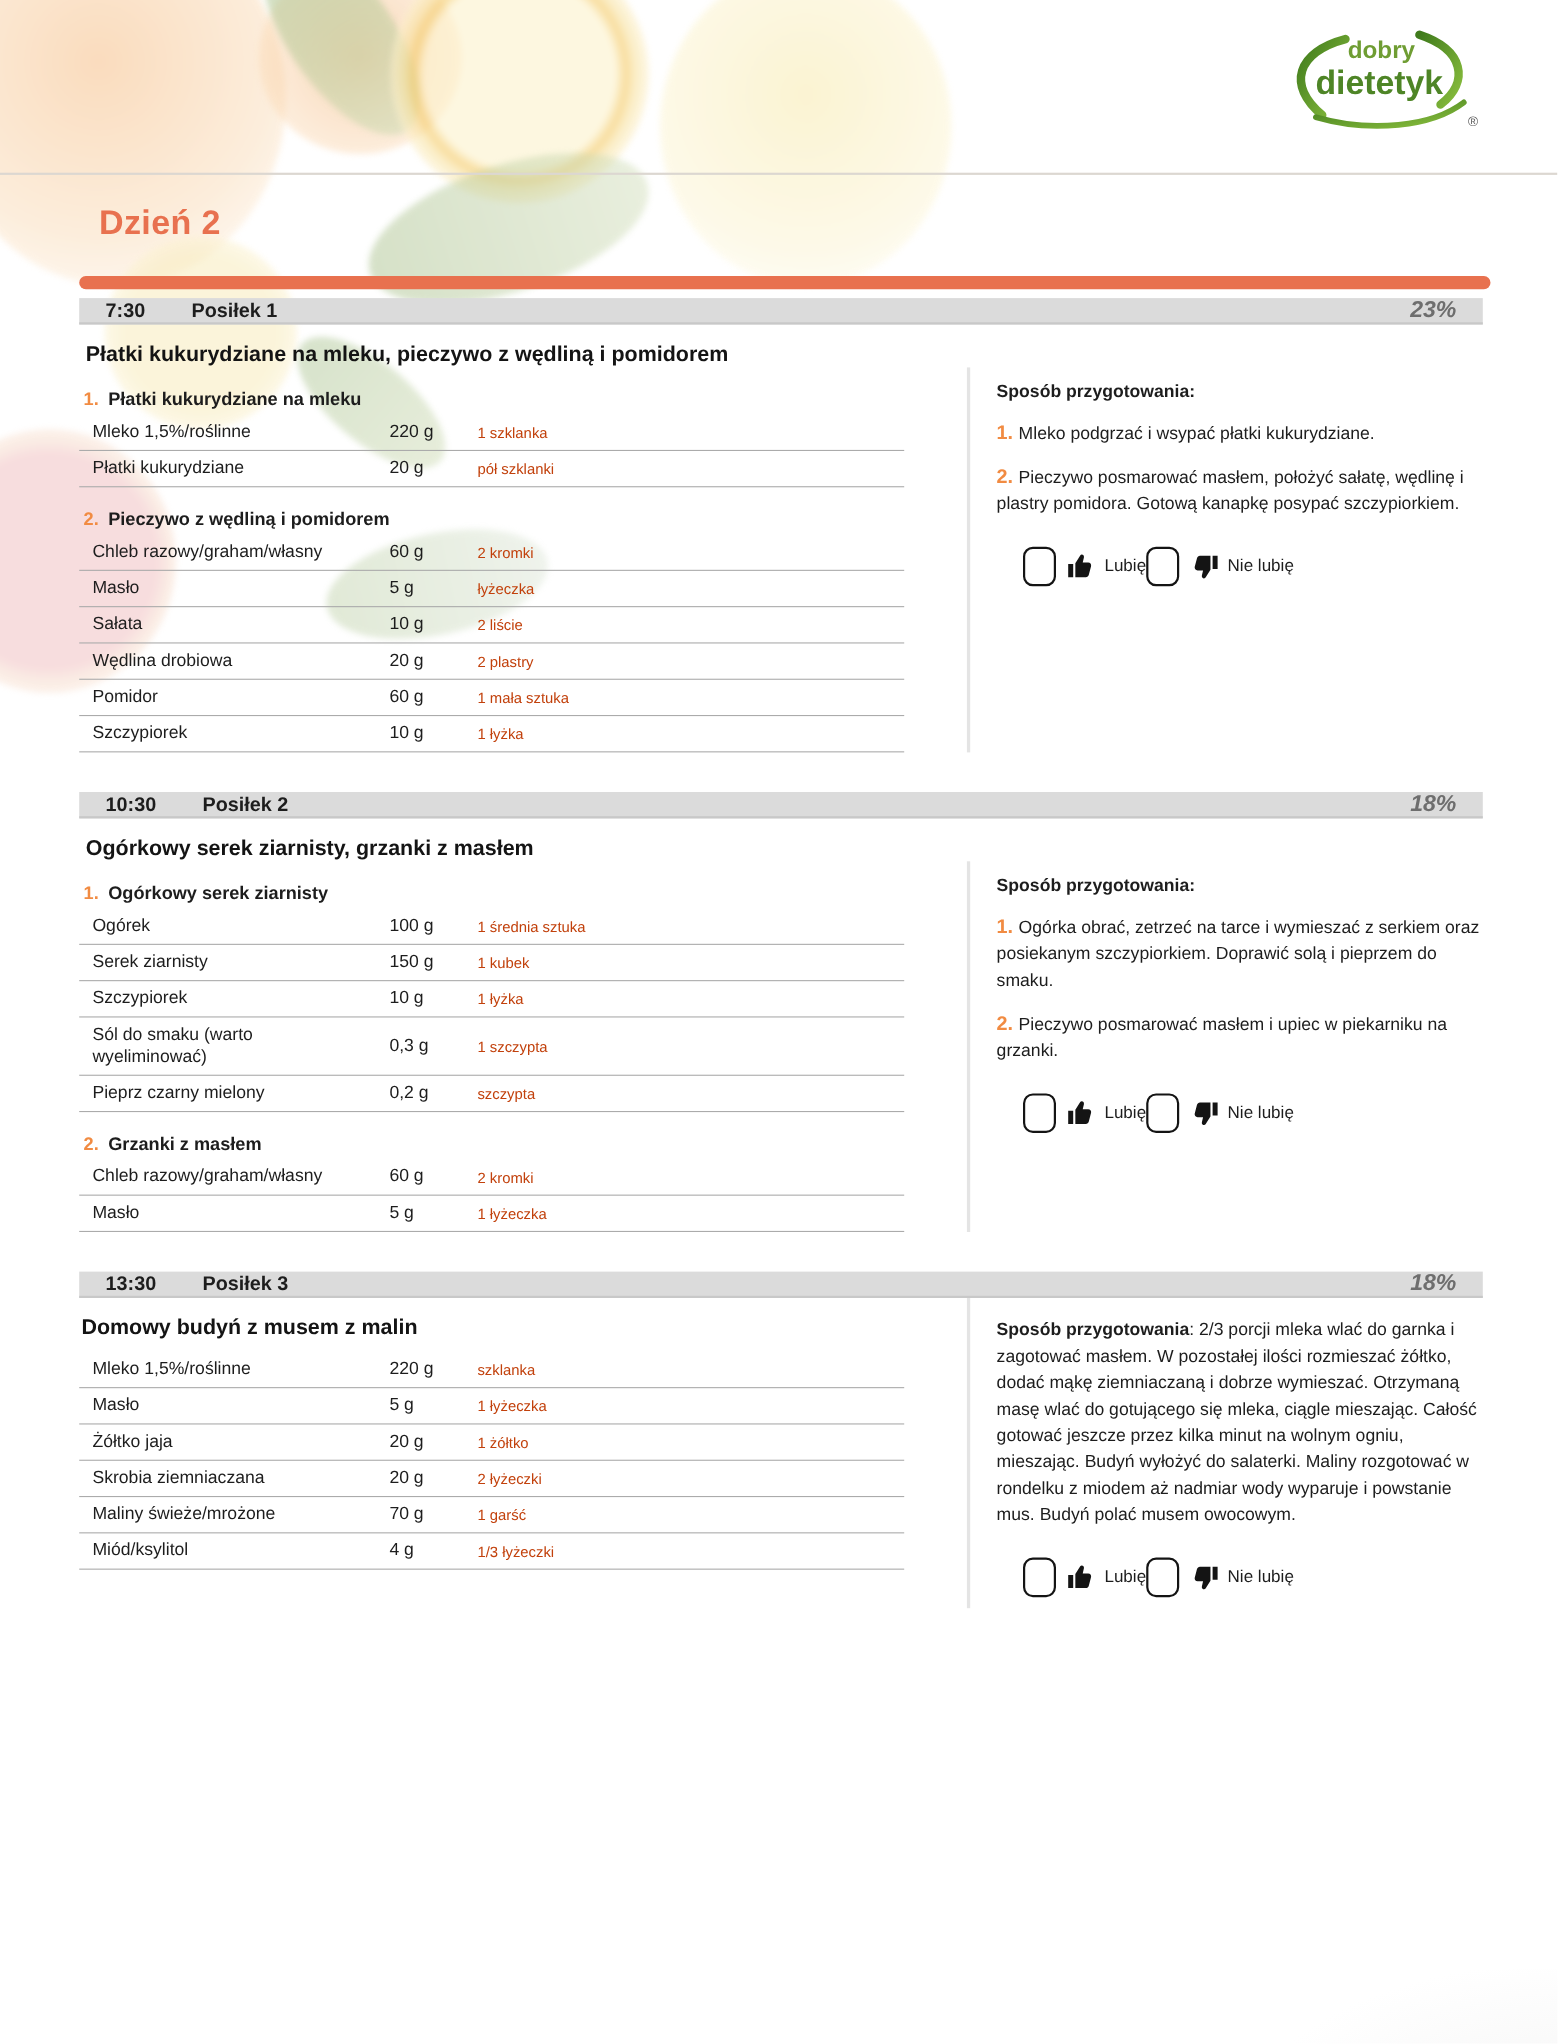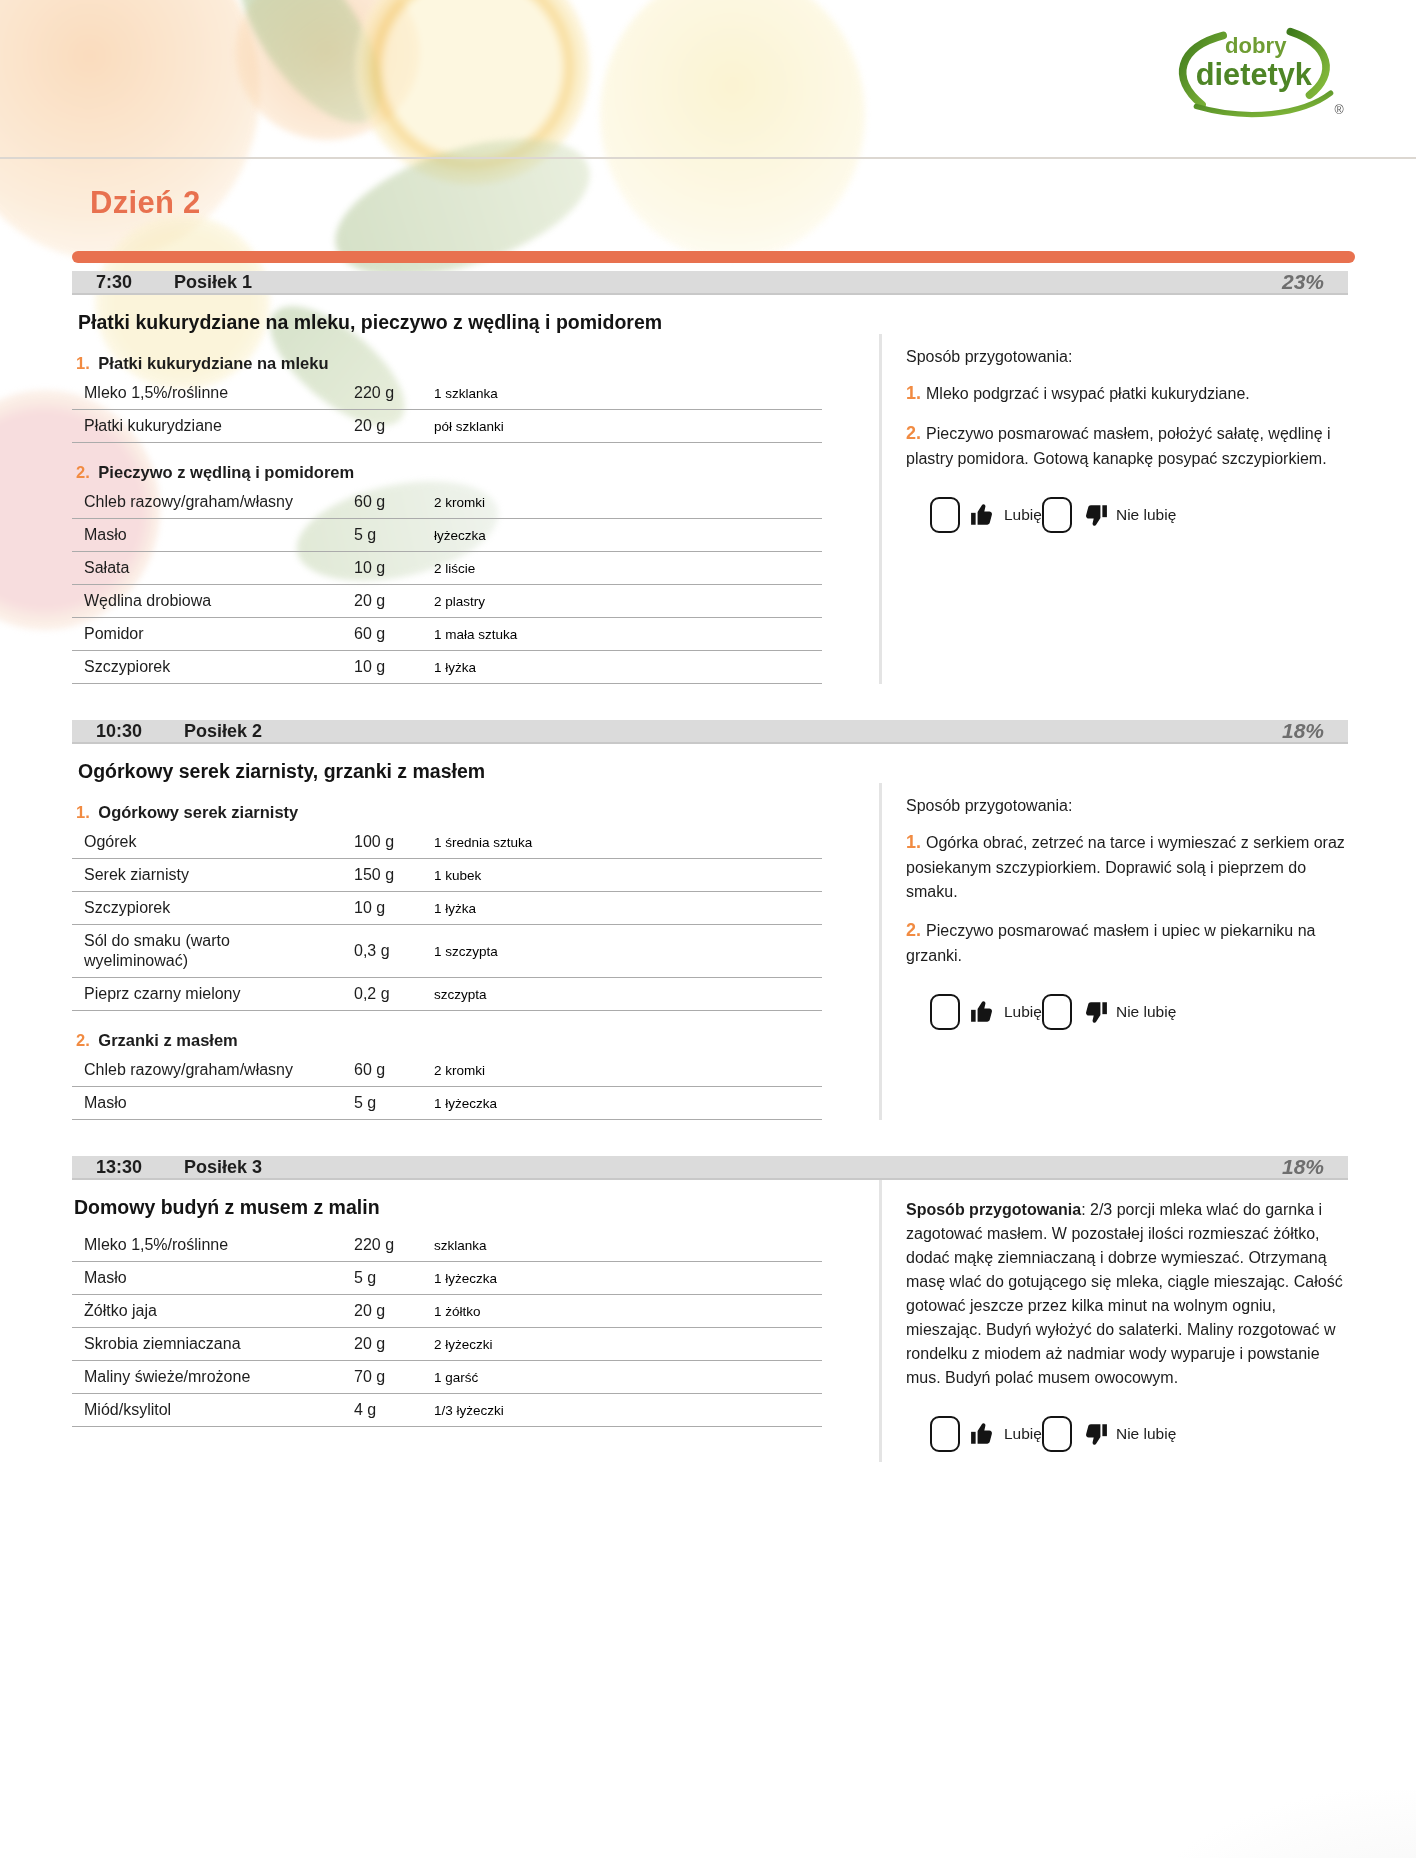--- a/index.html
+++ b/index.html
@@ -58,23 +58,23 @@
   .sub-num, .step-num { color:#f18b42; font-weight:700; }
   .sub-num { font-size:16.5px; margin-right:4px; }
 
   .ing-row {
     display:flex; align-items:center;
     padding:6px 0 6px 12px; border-bottom:1px solid #ababab;
     min-height:33px;
   }
   .ing-name    { width:260px; font-size:16px; line-height:1.25; padding-right:10px; }
   .ing-amount  { width:80px;  font-size:16px;margin-left:10px; }
-  .ing-measure { flex:1; font-size:13.5px; color:#000000; }
-
-  .prep-head { font-size:16px; font-weight:400; margin-bottom:14px; }
+  .ing-measure { flex:1; font-size:13.5px; color:#c2410c; }
+
+  .prep-head { font-size:16px; font-weight:700; margin-bottom:14px; }
   .prep-step { font-size:16px; line-height:1.5; margin-bottom:13px; }
   .step-num  { font-size:18px; margin-right:5px; }
   .prep-inline { font-size:16px; line-height:1.5; }
   .prep-inline b { font-weight:700; }
 
   .like-row { display:flex; align-items:center; margin:26px 0 4px 24px; }
   .like-item { display:flex; align-items:center; }
   .checkbox {
     width:30px; height:36px; border:2.5px solid #141414; border-radius:9px;
     background:#ffffff; display:inline-block; cursor:pointer;

